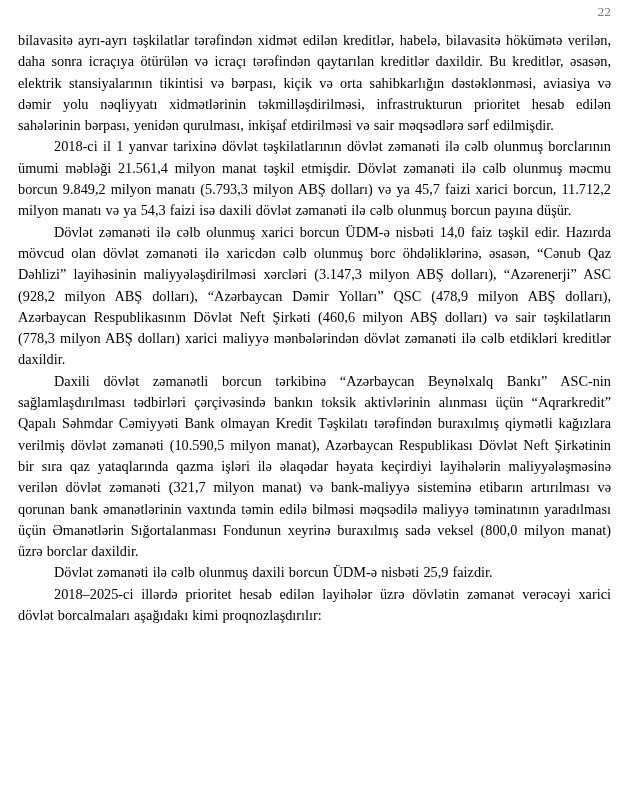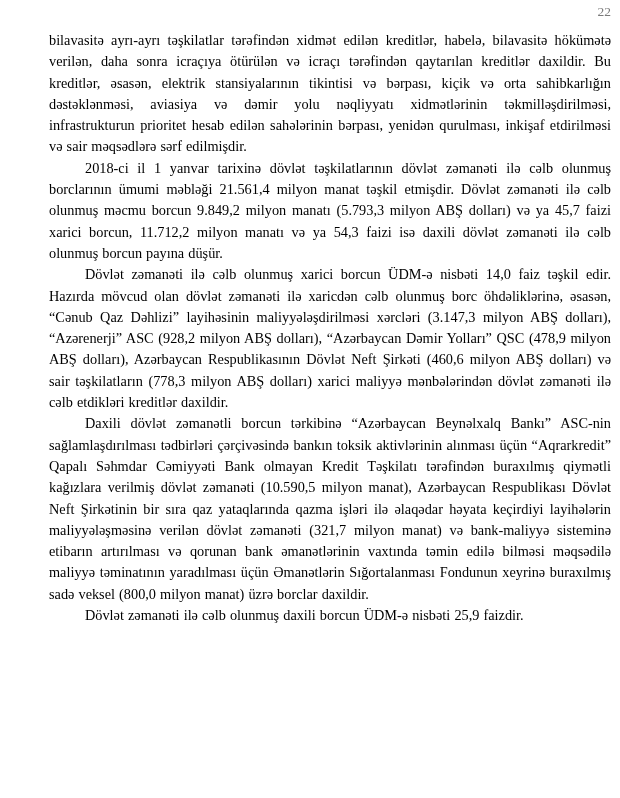--- a/index.html
+++ b/index.html
@@ -29,21 +29,20 @@
     right: 13px;
     font-size: 13.5px;
     color: #7a7a7a;
     font-family: "Liberation Serif", serif;
   }
   .text-block {
     position: absolute;
     top: 30px;
     left: 14px;
     right: 13px;
-    margin-left: 31px;
   }
   .text-block p {
     margin: 0;
     font-size: 14.3px;
     line-height: 21.3px;
     text-align: justify;
     color: #000000;
     word-spacing: 0.5px;
   }
   .text-block p.indent {
@@ -56,15 +55,16 @@
 <div class="page">
 
   <div class="page-number">22</div>
 
   <div class="text-block">
     <p>bilavasitə ayrı-ayrı təşkilatlar tərəfindən xidmət edilən kreditlər, habelə, bilavasitə hökümətə verilən, daha sonra icraçıya ötürülən və icraçı tərəfindən qaytarılan kreditlər daxildir. Bu kreditlər, əsasən, elektrik stansiyalarının tikintisi və bərpası, kiçik və orta sahibkarlığın dəstəklənməsi, aviasiya və dəmir yolu nəqliyyatı xidmətlərinin təkmilləşdirilməsi, infrastrukturun prioritet hesab edilən sahələrinin bərpası, yenidən qurulması, inkişaf etdirilməsi və sair məqsədlərə sərf edilmişdir.</p>
     <p class="indent">2018-ci il 1 yanvar tarixinə dövlət təşkilatlarının dövlət zəmanəti ilə cəlb olunmuş borclarının ümumi məbləği 21.561,4 milyon manat təşkil etmişdir. Dövlət zəmanəti ilə cəlb olunmuş məcmu borcun 9.849,2 milyon manatı (5.793,3 milyon ABŞ dolları) və ya 45,7 faizi xarici borcun, 11.712,2 milyon manatı və ya 54,3 faizi isə daxili dövlət zəmanəti ilə cəlb olunmuş borcun payına düşür.</p>
     <p class="indent">Dövlət zəmanəti ilə cəlb olunmuş xarici borcun ÜDM-ə nisbəti 14,0 faiz təşkil edir. Hazırda mövcud olan dövlət zəmanəti ilə xaricdən cəlb olunmuş borc öhdəliklərinə, əsasən, “Cənub Qaz Dəhlizi” layihəsinin maliyyələşdirilməsi xərcləri (3.147,3 milyon ABŞ dolları), “Azərenerji” ASC (928,2 milyon ABŞ dolları), “Azərbaycan Dəmir Yolları” QSC (478,9 milyon ABŞ dolları), Azərbaycan Respublikasının Dövlət Neft Şirkəti (460,6 milyon ABŞ dolları) və sair təşkilatların (778,3 milyon ABŞ dolları) xarici maliyyə mənbələrindən dövlət zəmanəti ilə cəlb etdikləri kreditlər daxildir.</p>
     <p class="indent">Daxili dövlət zəmanətli borcun tərkibinə “Azərbaycan Beynəlxalq Bankı” ASC-nin sağlamlaşdırılması tədbirləri çərçivəsində bankın toksik aktivlərinin alınması üçün “Aqrarkredit” Qapalı Səhmdar Cəmiyyəti Bank olmayan Kredit Təşkilatı tərəfindən buraxılmış qiymətli kağızlara verilmiş dövlət zəmanəti (10.590,5 milyon manat), Azərbaycan Respublikası Dövlət Neft Şirkətinin bir sıra qaz yataqlarında qazma işləri ilə əlaqədar həyata keçirdiyi layihələrin maliyyələşməsinə verilən dövlət zəmanəti (321,7 milyon manat) və bank-maliyyə sisteminə etibarın artırılması və qorunan bank əmanətlərinin vaxtında təmin edilə bilməsi məqsədilə maliyyə təminatının yaradılması üçün Əmanətlərin Sığortalanması Fondunun xeyrinə buraxılmış sadə veksel (800,0 milyon manat) üzrə borclar daxildir.</p>
     <p class="indent">Dövlət zəmanəti ilə cəlb olunmuş daxili borcun ÜDM-ə nisbəti 25,9 faizdir.</p>
+    <p class="indent">2018–2025-ci illərdə prioritet hesab edilən layihələr üzrə dövlətin zəmanət verəcəyi xarici dövlət borcalmaları aşağıdakı kimi proqnozlaşdırılır:</p>
   </div>
 
 </div>
 
 </body></html>

